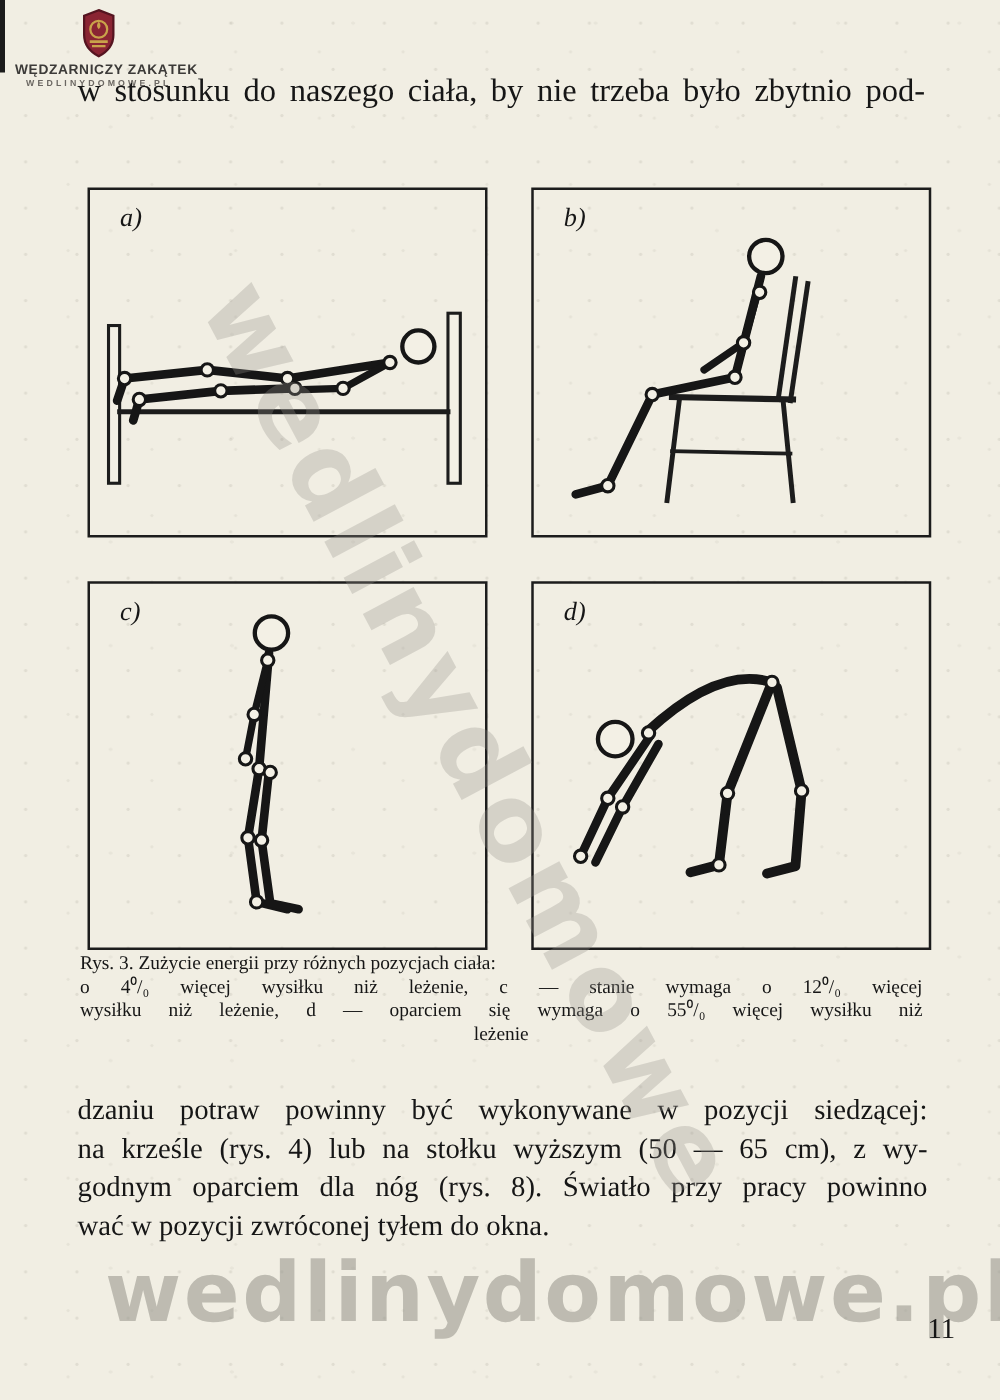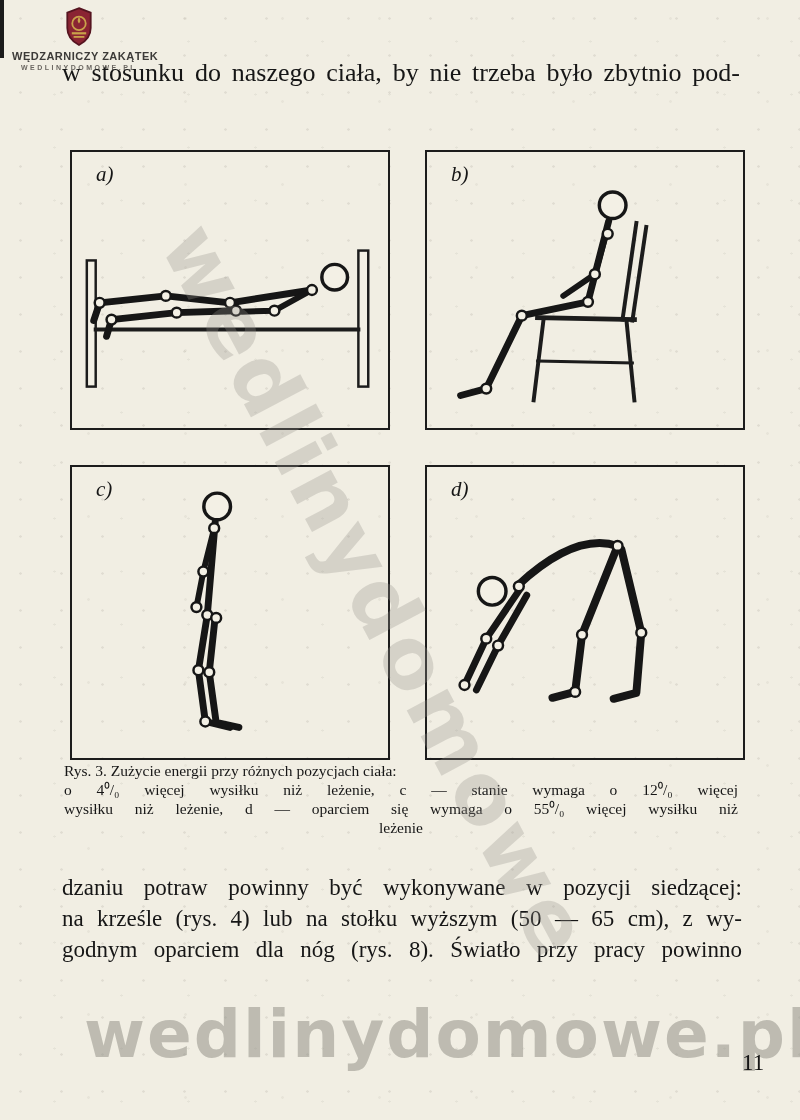--- a/index.html
+++ b/index.html
@@ -194,19 +194,20 @@
     <div class="caption-title">Rys. 3. Zużycie energii przy różnych pozycjach ciała:</div>
     <div class="jline">o 4⁰/₀ więcej wysiłku niż leżenie, c — stanie wymaga o 12⁰/₀ więcej</div>
     <div class="jline">wysiłku niż leżenie, d — oparciem się wymaga o 55⁰/₀ więcej wysiłku niż</div>
     <div class="caption-last">leżenie</div>
   </div>
 
   <div class="body-text">
     <div class="jline">dzaniu potraw powinny być wykonywane w pozycji siedzącej:</div>
     <div class="jline">na krześle (rys. 4) lub na stołku wyższym (50 — 65 cm), z wy-</div>
     <div class="jline">godnym oparciem dla nóg (rys. 8). Światło przy pracy powinno</div>
+    <div class="last">wać w pozycji zwróconej tyłem do okna.</div>
   </div>
 
   <div class="watermark-diagonal">wedlinydomowe</div>
   <div class="watermark-bottom">wedlinydomowe.pl</div>
 
   <div class="page-number">11</div>
 </div>
 
 </body></html>

